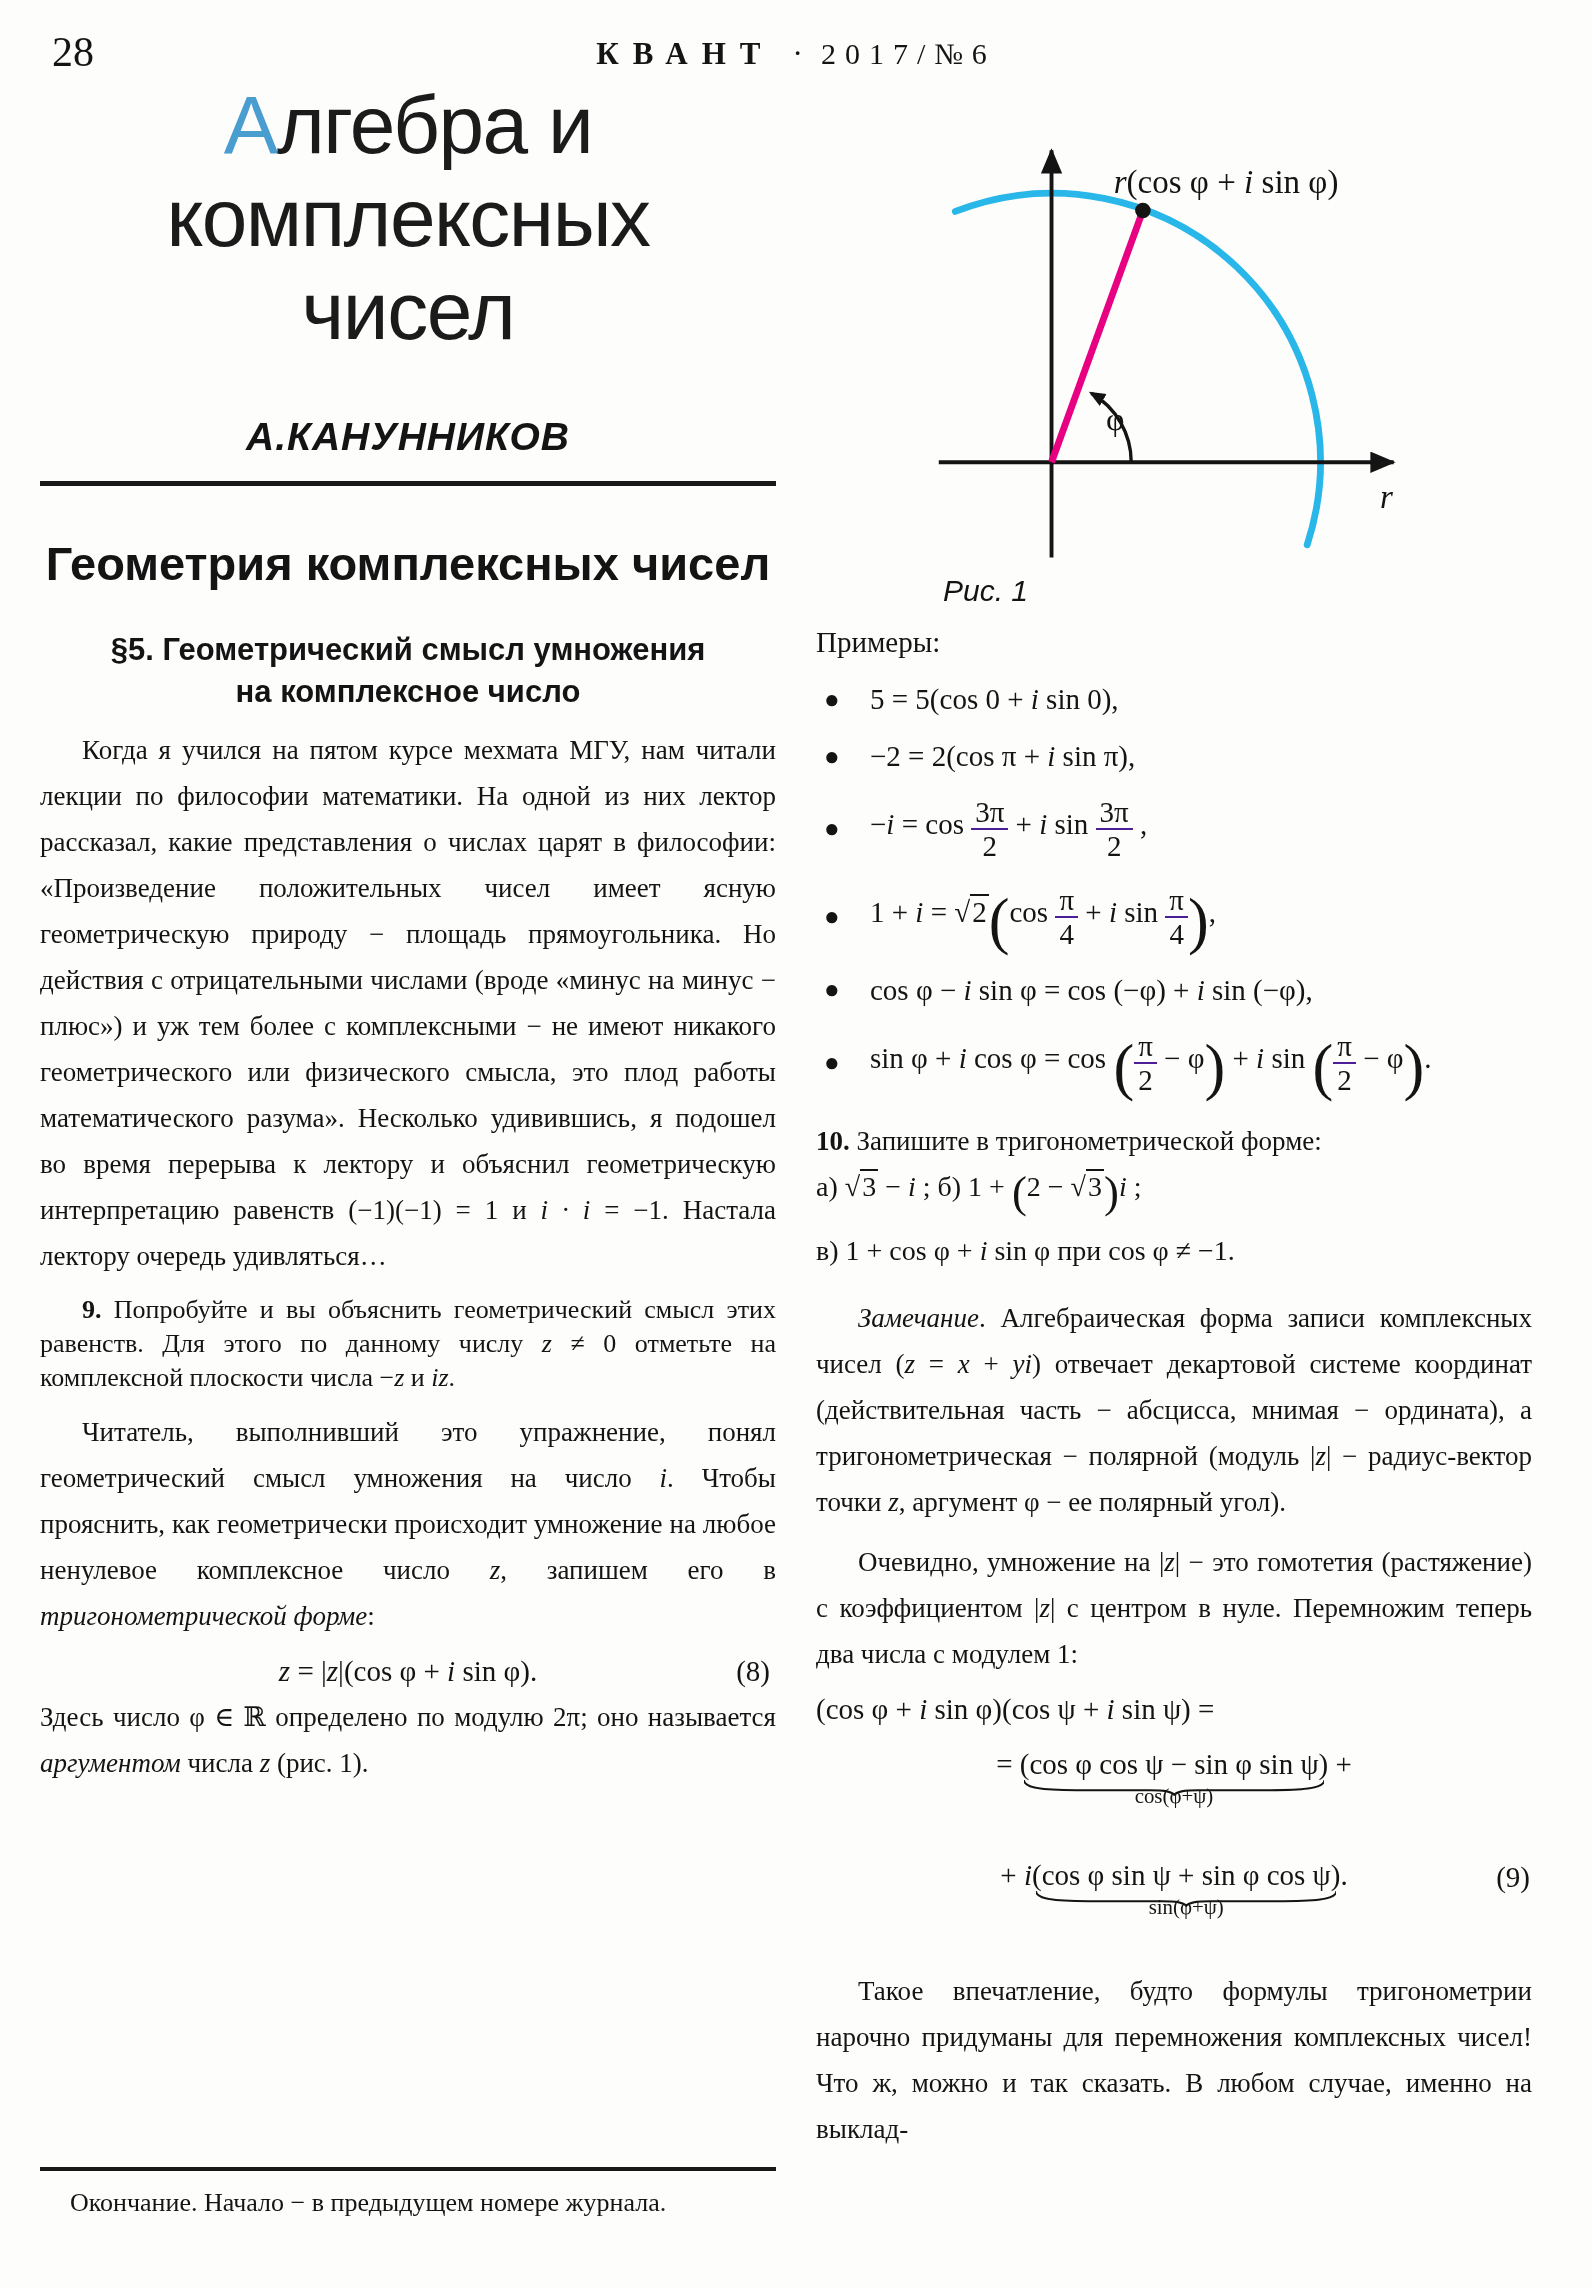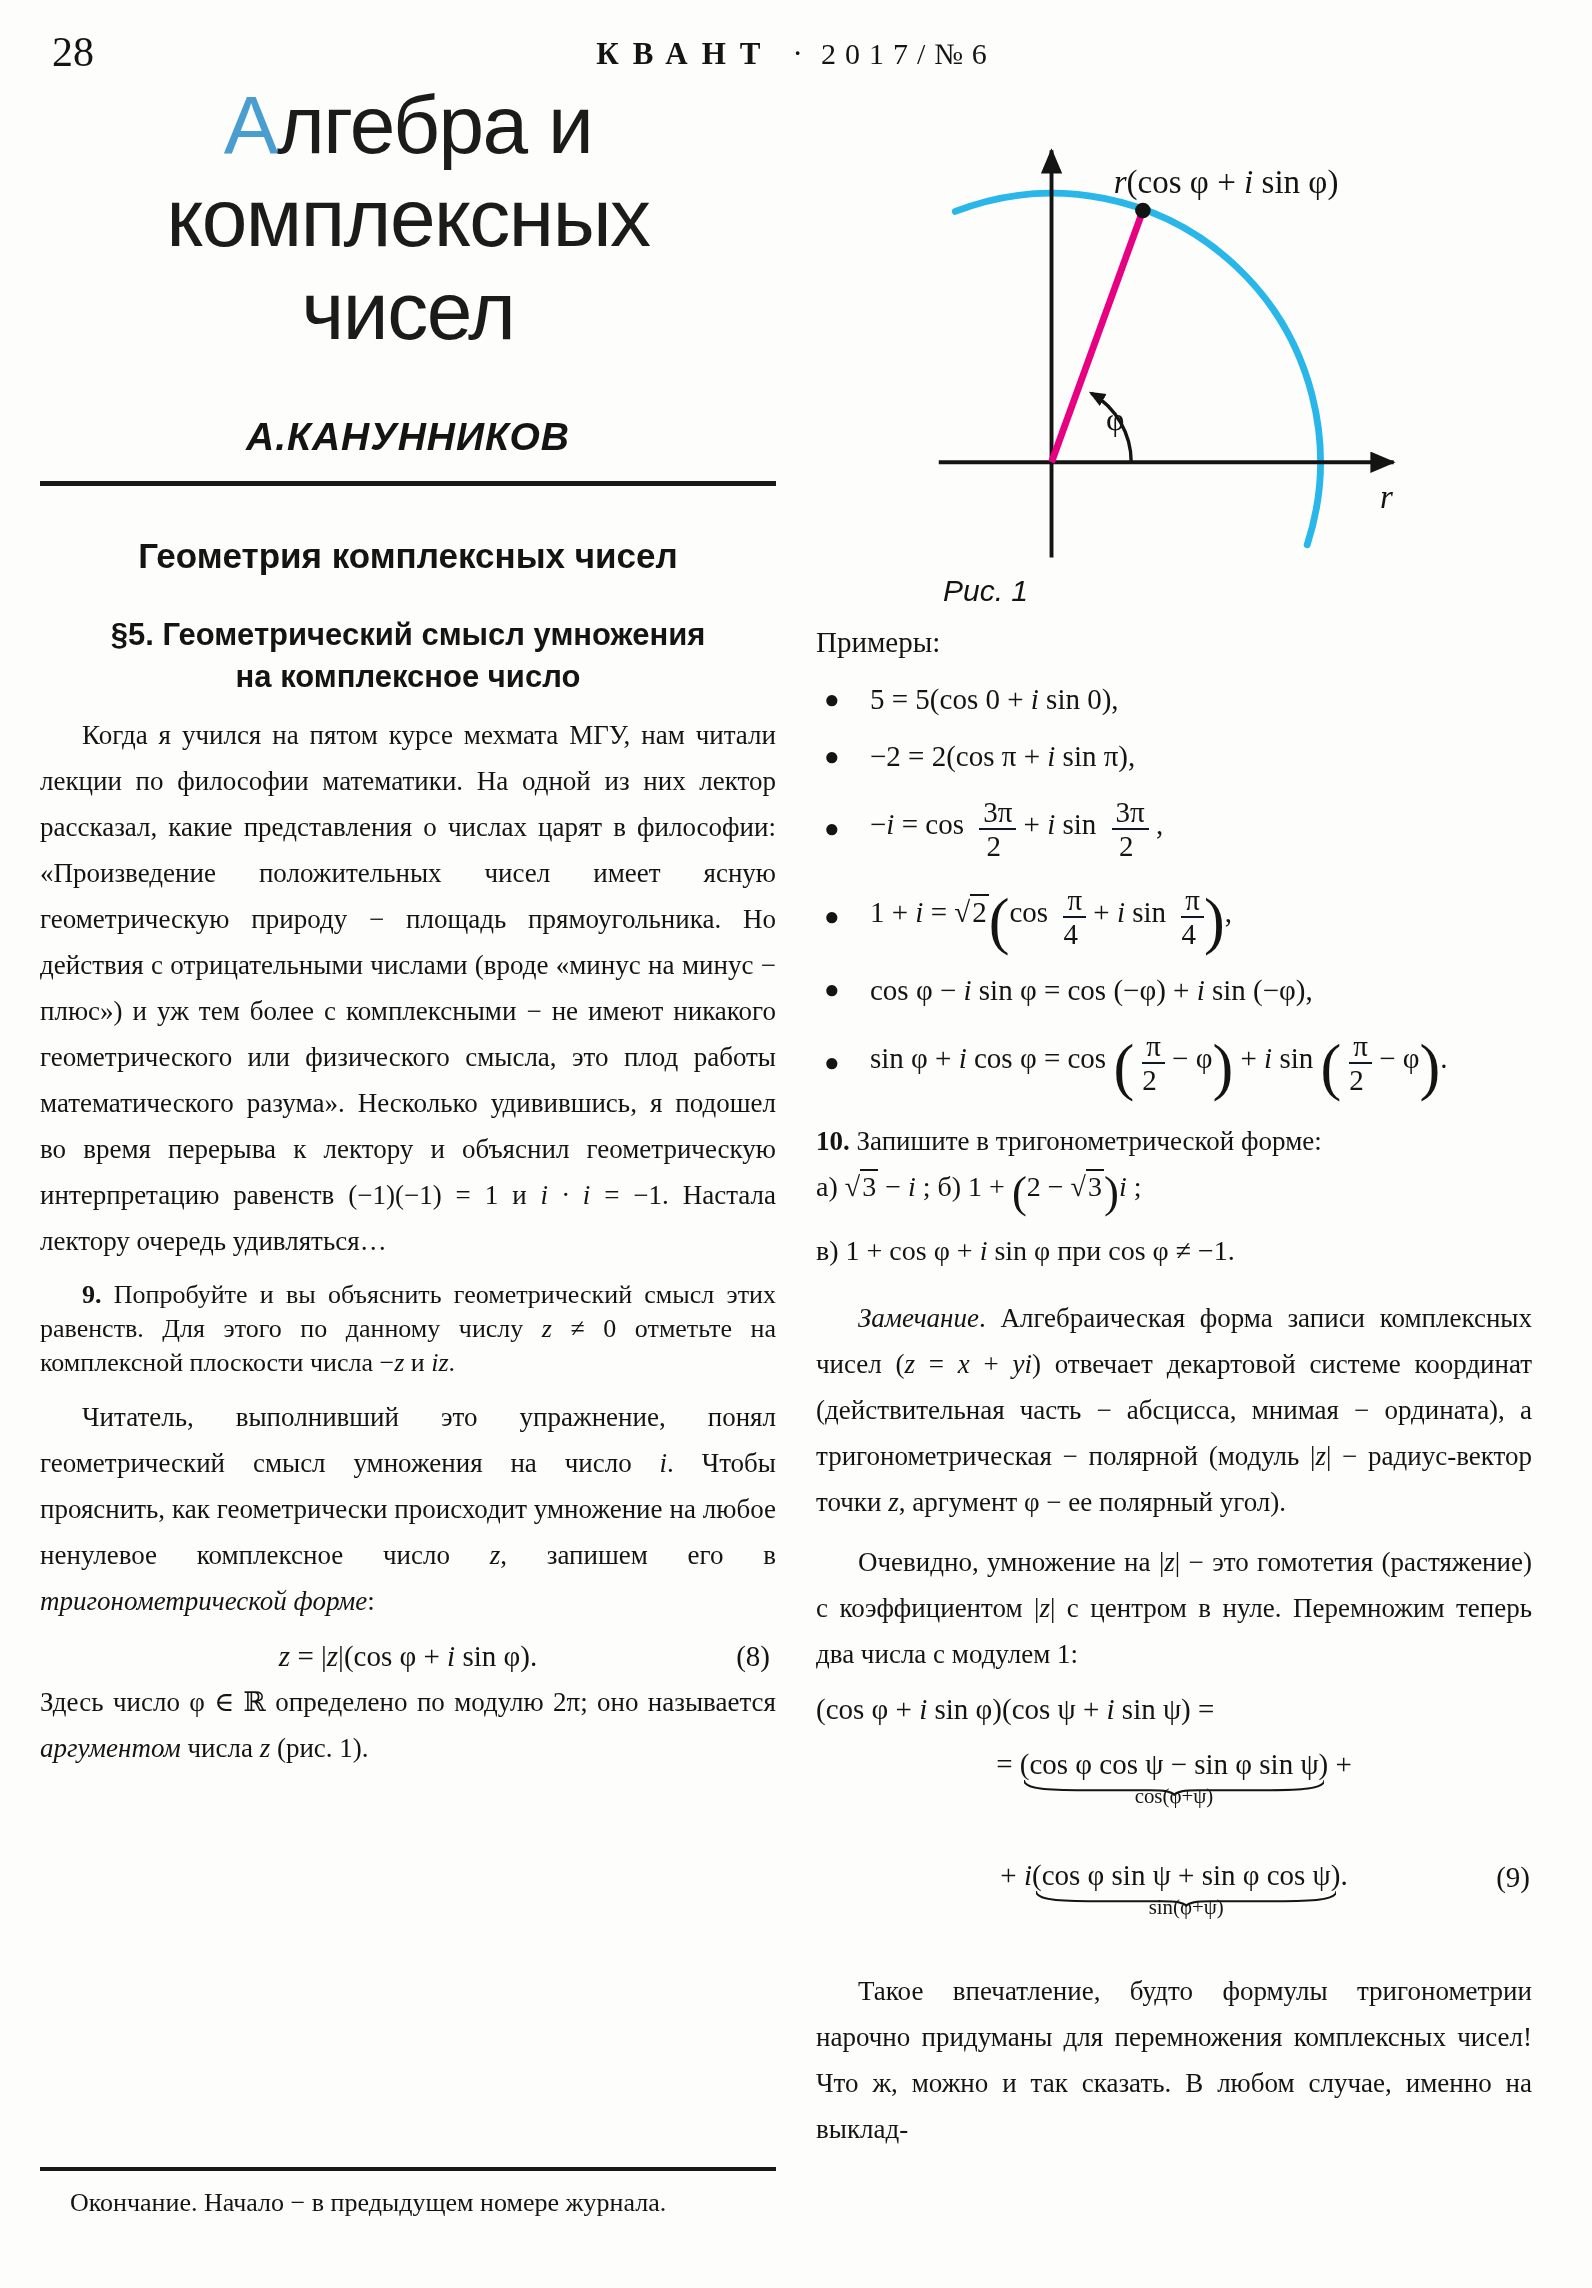--- a/index.html
+++ b/index.html
@@ -17,21 +17,21 @@
 
   
   .leftcol{position:absolute;left:40px;top:78px;width:736px;}
   .title{text-align:center;font-family:"Liberation Sans","DejaVu Sans",sans-serif;
          font-size:82px;line-height:93px;font-weight:400;letter-spacing:-1.5px;color:#1b1b1b;}
   .title .initial{color:var(--accent-blue,#4a9dcf);}
   .author{text-align:center;margin-top:58px;font-family:"Liberation Sans","DejaVu Sans",sans-serif;
           font-style:italic;font-weight:bold;font-size:39px;letter-spacing:1px;}
   .rule{height:5px;background:#191919;margin-top:22px;}
   .h1{text-align:center;margin-top:50px;font-family:"Liberation Sans","DejaVu Sans",sans-serif;
-      font-weight:bold;font-size:35px;}
+      font-weight:bold;font-size:47px;}
   .h2{text-align:center;margin-top:38px;font-family:"Liberation Sans","DejaVu Sans",sans-serif;
       font-weight:bold;font-size:31px;line-height:42px;}
   .bodytext p{margin:0;text-align:justify;font-size:27px;line-height:46px;}
   .mt{margin-top:14px !important;}
   .indent{text-indent:42px;}
   .smalltext{font-size:26px !important;line-height:34px !important;}
 
   .f8{position:relative;margin-top:16px;margin-bottom:6px;text-align:center;font-size:29px;white-space:nowrap;}
   .f8 .fnum{position:absolute;right:6px;top:0;}
 
@@ -46,21 +46,21 @@
   .axis{stroke:#141414;stroke-width:4;}
   .arc{stroke:var(--arc-cyan,#29b6e8);stroke-width:7;fill:none;stroke-linecap:round;}
   .vec{stroke:var(--vector-magenta,#e80082);stroke-width:7;}
   .anglearc{stroke:#141414;stroke-width:3.5;fill:none;}
   .figcap{font-family:"Liberation Sans","DejaVu Sans",sans-serif;font-style:italic;
           font-size:30px;margin:0 0 0 127px;}
   .exhead{font-size:29px;margin-top:18px;}
   .ex{display:flex;align-items:center;margin-top:24px;font-size:29px;white-space:nowrap;}
   .ex .bullet{width:46px;flex:none;padding-left:8px;font-size:26px;}
   .frac{display:inline-block;vertical-align:-0.78em;text-align:center;line-height:1.04;}
-  .frac .fn{display:block;border-bottom:2px solid #0f172a;padding:0 4px 1px;margin-left:8px;}
+  .frac .fn{display:block;border-bottom:2px solid #4c1d95;padding:0 4px 1px;}
   .frac .fd{display:block;padding-top:1px;}
   .bigp{font-size:215%;vertical-align:-0.33em;font-weight:300;line-height:0.8;}
   .medp{font-size:160%;vertical-align:-0.25em;font-weight:300;line-height:0.8;}
   .sqrt{white-space:nowrap;}
   .sqrt .rad{border-top:2.5px solid #141414;padding:0 2px;}
   .task{margin-top:28px;font-size:27px;line-height:36px;}
   .task .tline{margin-top:10px;font-size:28px;}
   .task .tline2{margin-top:22px;font-size:28px;}
   .f9{margin-top:16px;font-size:29px;}
   .f9 .l1{margin-top:6px;white-space:nowrap;}

